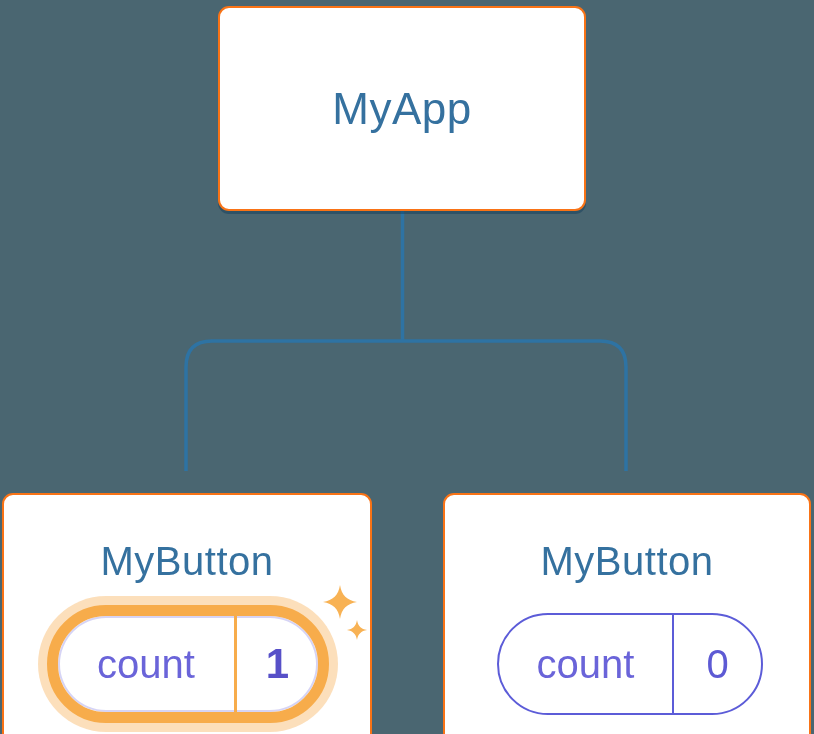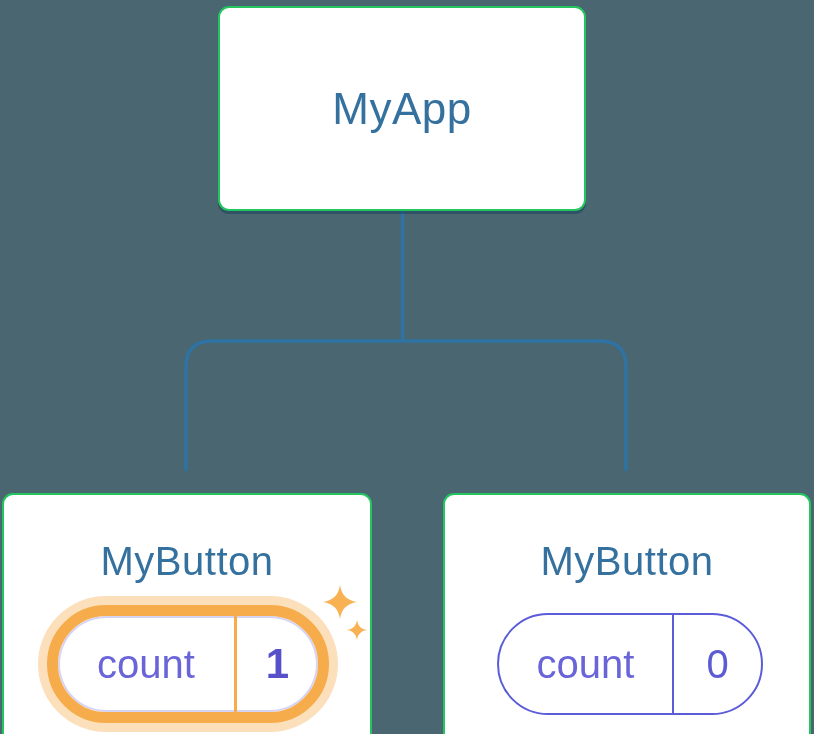--- a/index.html
+++ b/index.html
@@ -20,21 +20,21 @@
     top: 0; left: 0;
     width: 814px; height: 734px;
   }
   .connectors {
     position: absolute;
     top: 0; left: 0;
   }
   .node {
     position: absolute;
     background: #ffffff;
-    border: 2px solid #22c55e;
+    border: 2px solid #f97316;
     border-radius: 11px;
     box-shadow: 0 3px 0 rgba(16, 58, 88, 0.45);
   }
   .node-root {
     left: 218px; top: 6px;
     width: 368px; height: 205px;
     display: flex;
     align-items: center;
     justify-content: center;
   }

